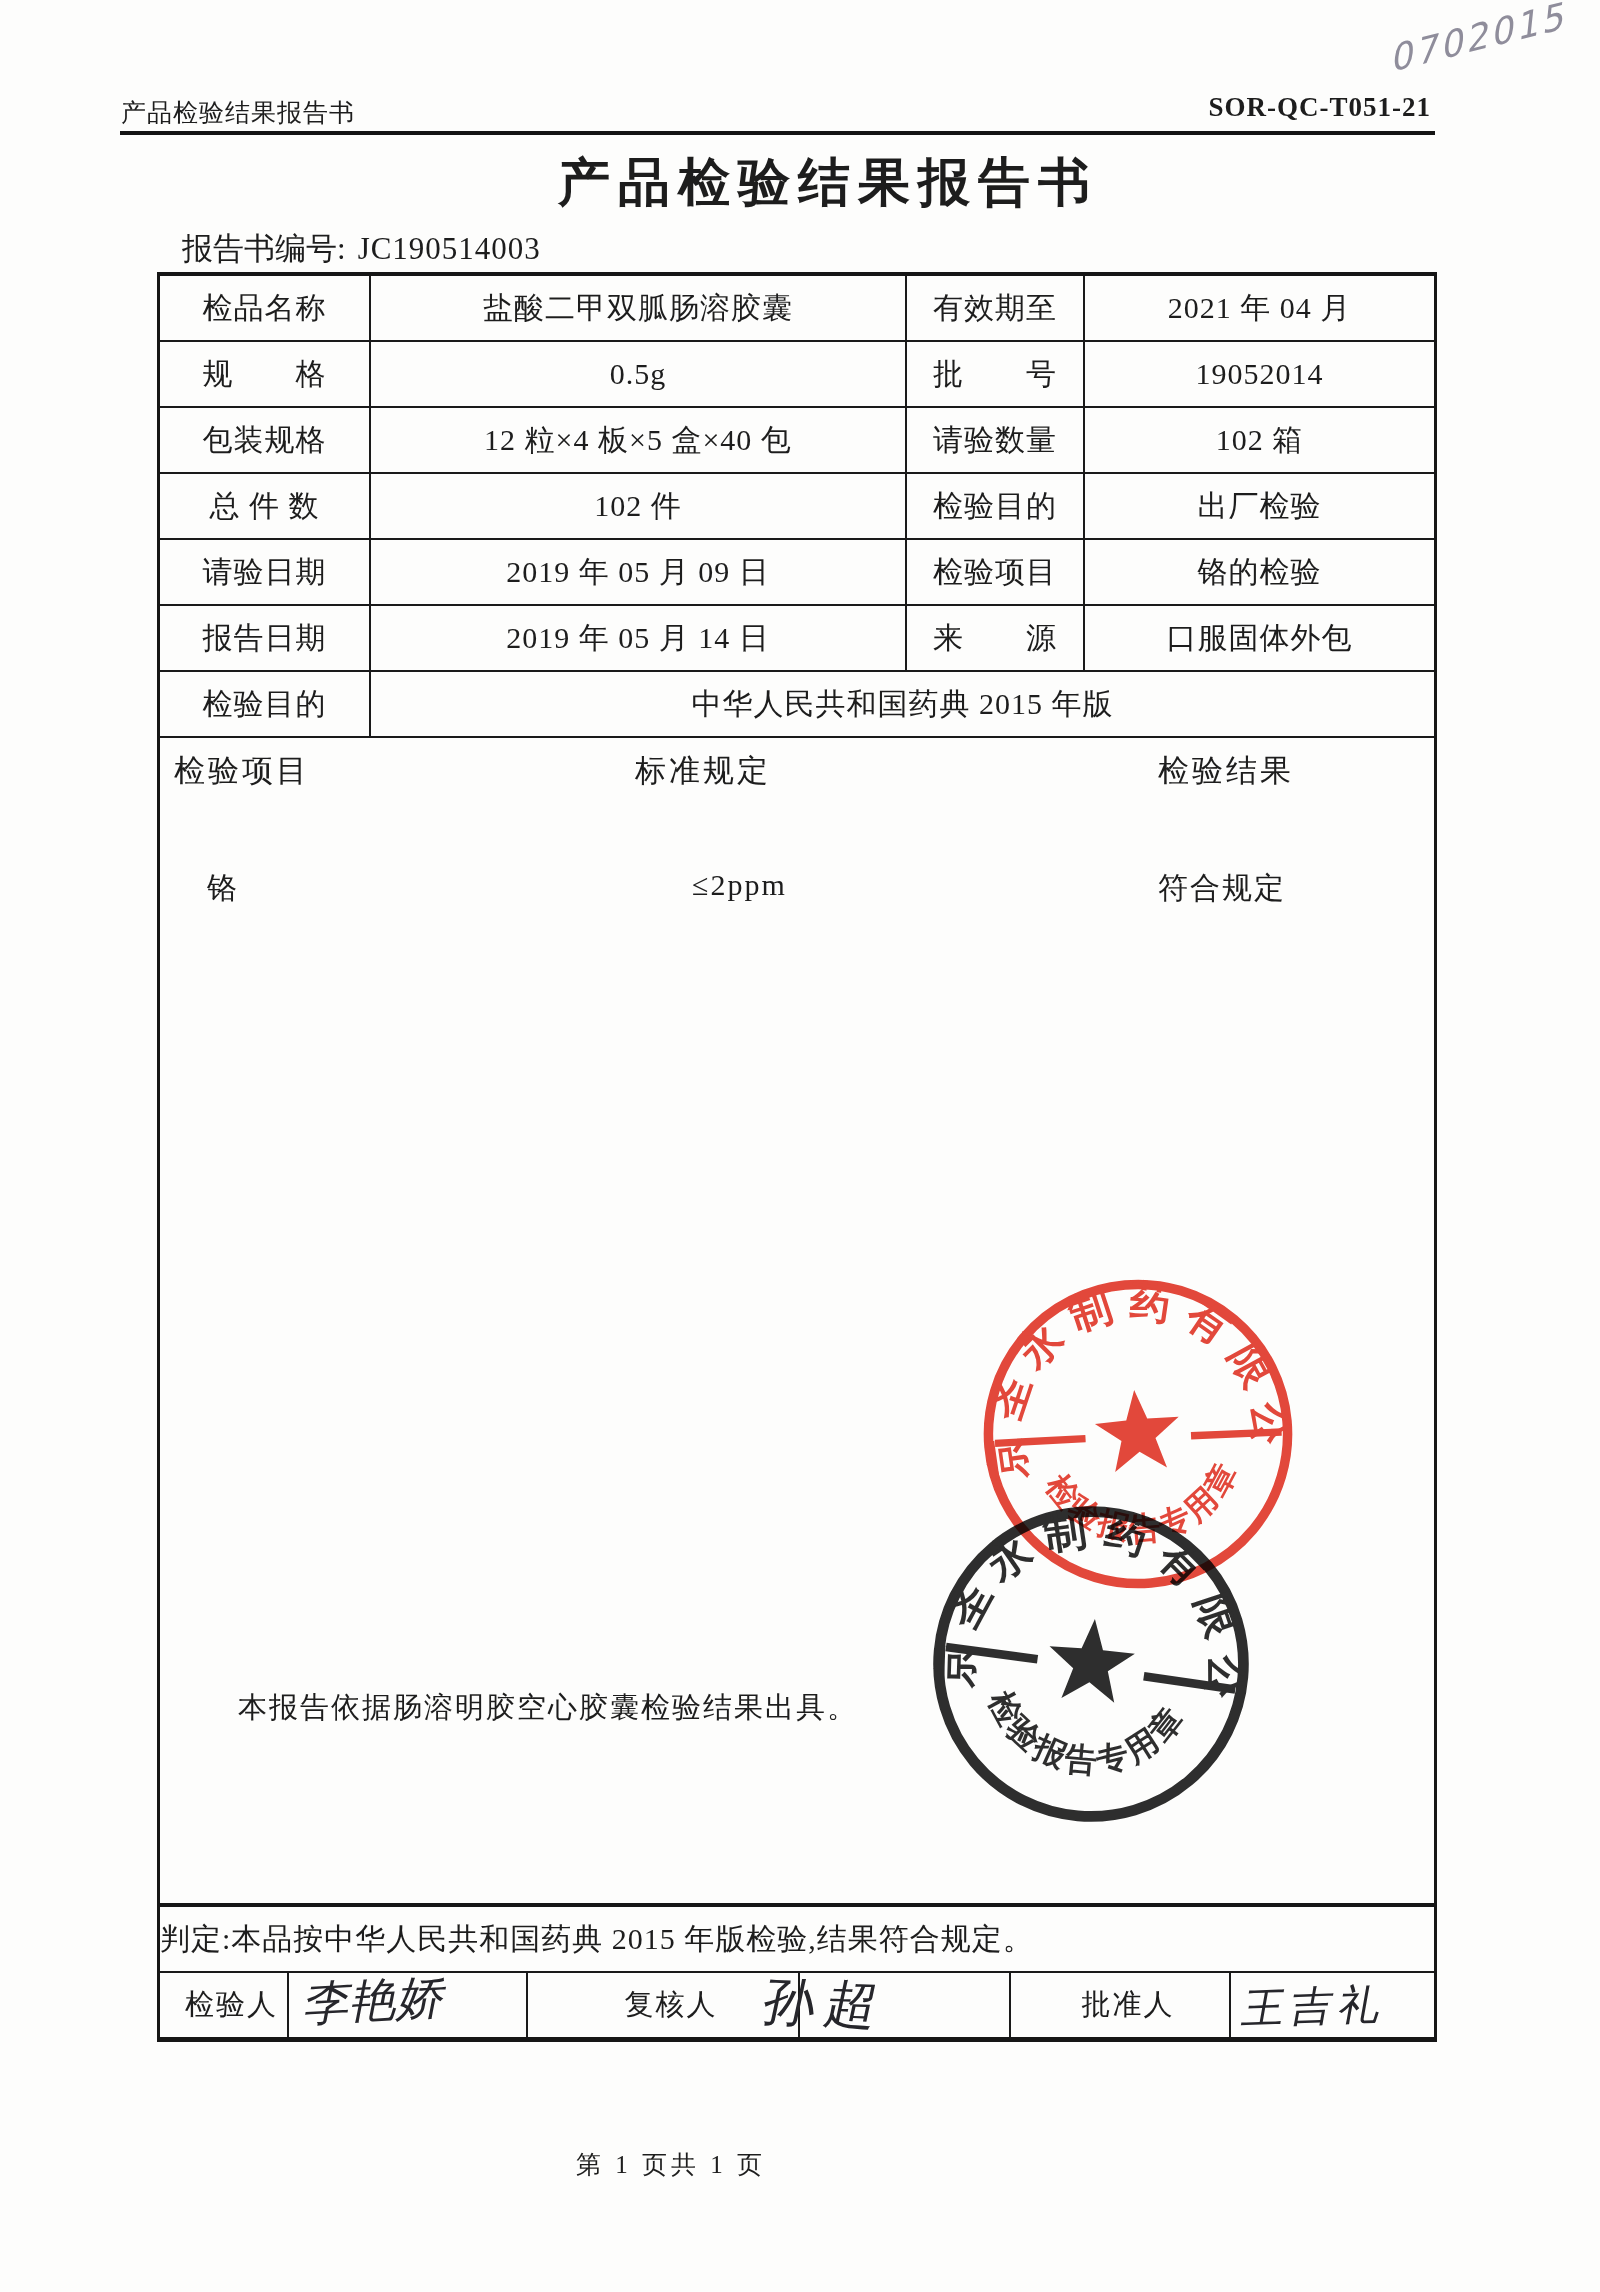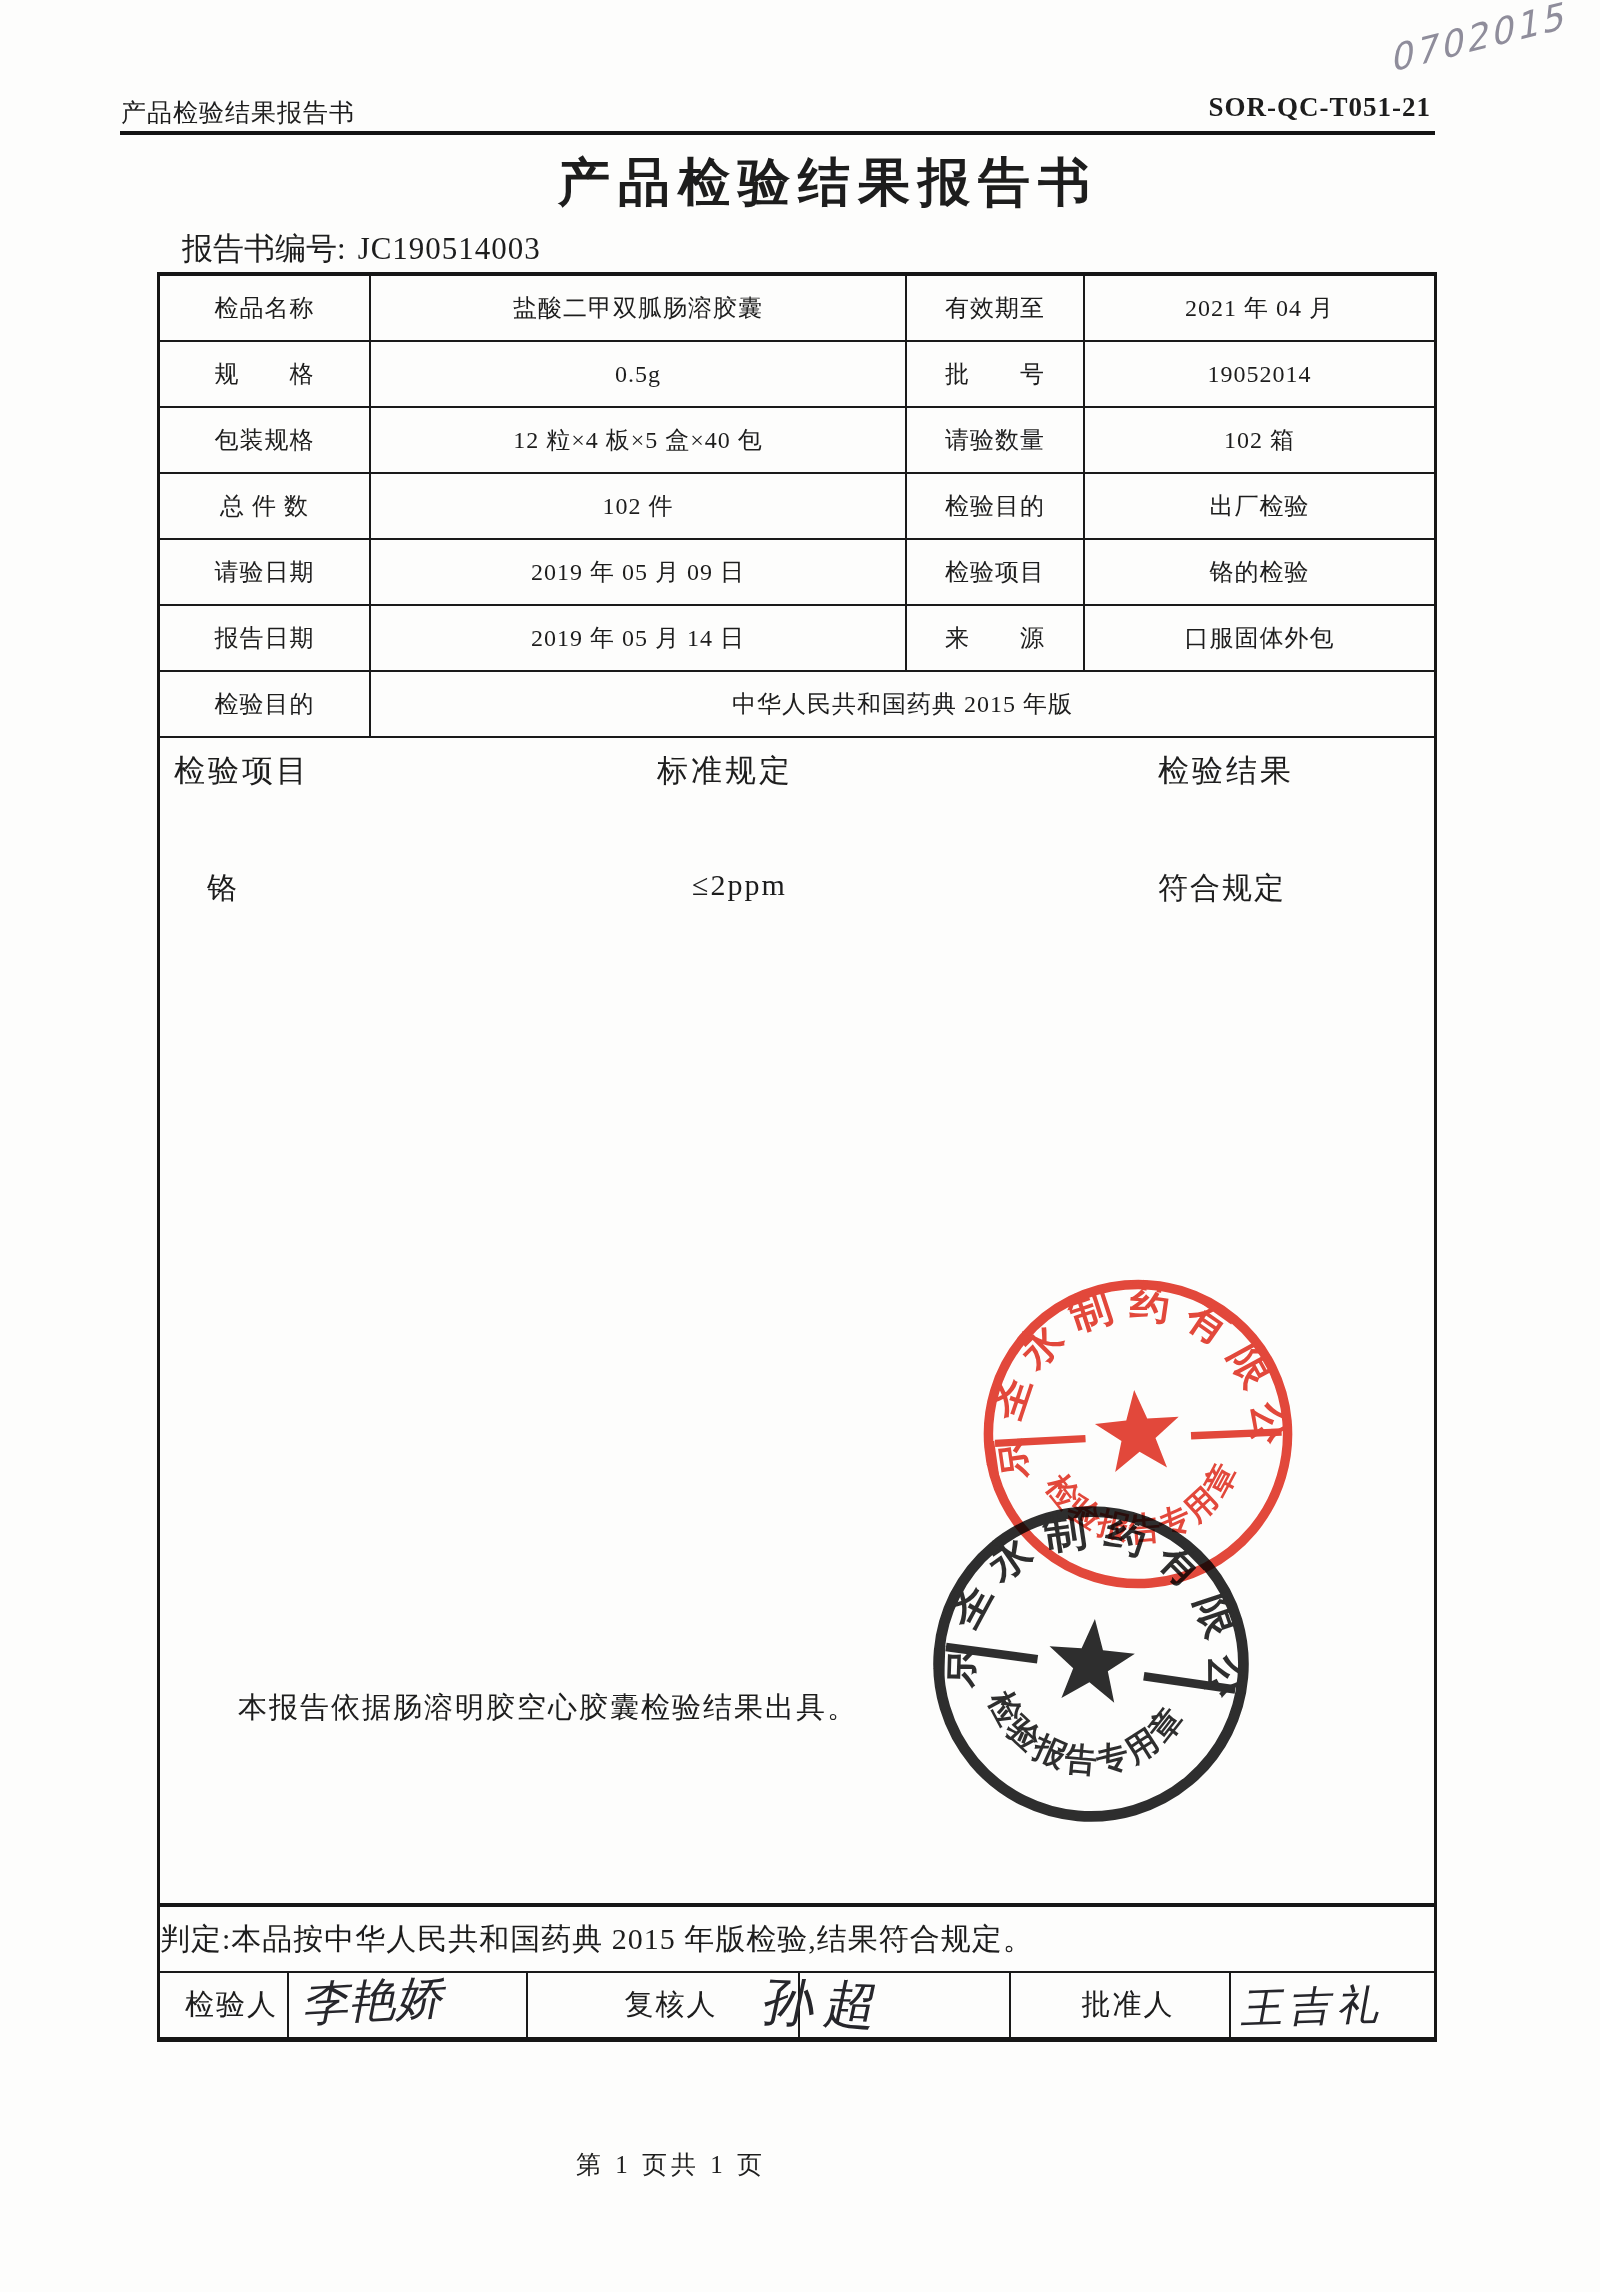--- a/index.html
+++ b/index.html
@@ -39,30 +39,30 @@
 
   
   .report-table {
     position:absolute; left:157px; top:272px; width:1280px;
     border:3px solid #161616; border-top-width:4px; border-bottom-width:5px;
     box-sizing:border-box; background:transparent;
   }
   .t-row { display:flex; height:64px; border-bottom:2px solid #1a1a1a; }
   .t-cell {
     display:flex; align-items:center; justify-content:center;
-    box-sizing:border-box; font-size:24px; letter-spacing:1px;
+    box-sizing:border-box; font-size:30px; letter-spacing:1px;
     border-right:2px solid #1a1a1a; overflow:visible; white-space:nowrap;
   }
   .c1 { width:211px; } .c2 { width:536px; } .c3 { width:178px; } .c4 { width:349px; border-right:none; }
   .cwide { width:1063px; border-right:none; }
 
   
   .sec-head { position:relative; height:66px; border-bottom:none; }
   .sec-head span { position:absolute; top:50%; transform:translateY(-50%); font-size:31px; letter-spacing:3px; }
-  .sh1 { left:14px; } .sh2 { left:497px; } .sh3 { left:998px; }
+  .sh1 { left:14px; } .sh2 { left:475px; } .sh3 { left:998px; }
 
   
   .open-area { position:relative; height:1099px; }
   .result-line span { position:absolute; top:64px; font-size:30px; letter-spacing:2px; }
   .r-item { left:47px; } .r-spec { left:532px; } .r-result { left:998px; }
   .note { position:absolute; top:884px; left:78px; font-size:29px; letter-spacing:2px; }
 
   
   .judge-row {
     height:70px; border-top:4px solid #161616; border-bottom:2px solid #1a1a1a;

